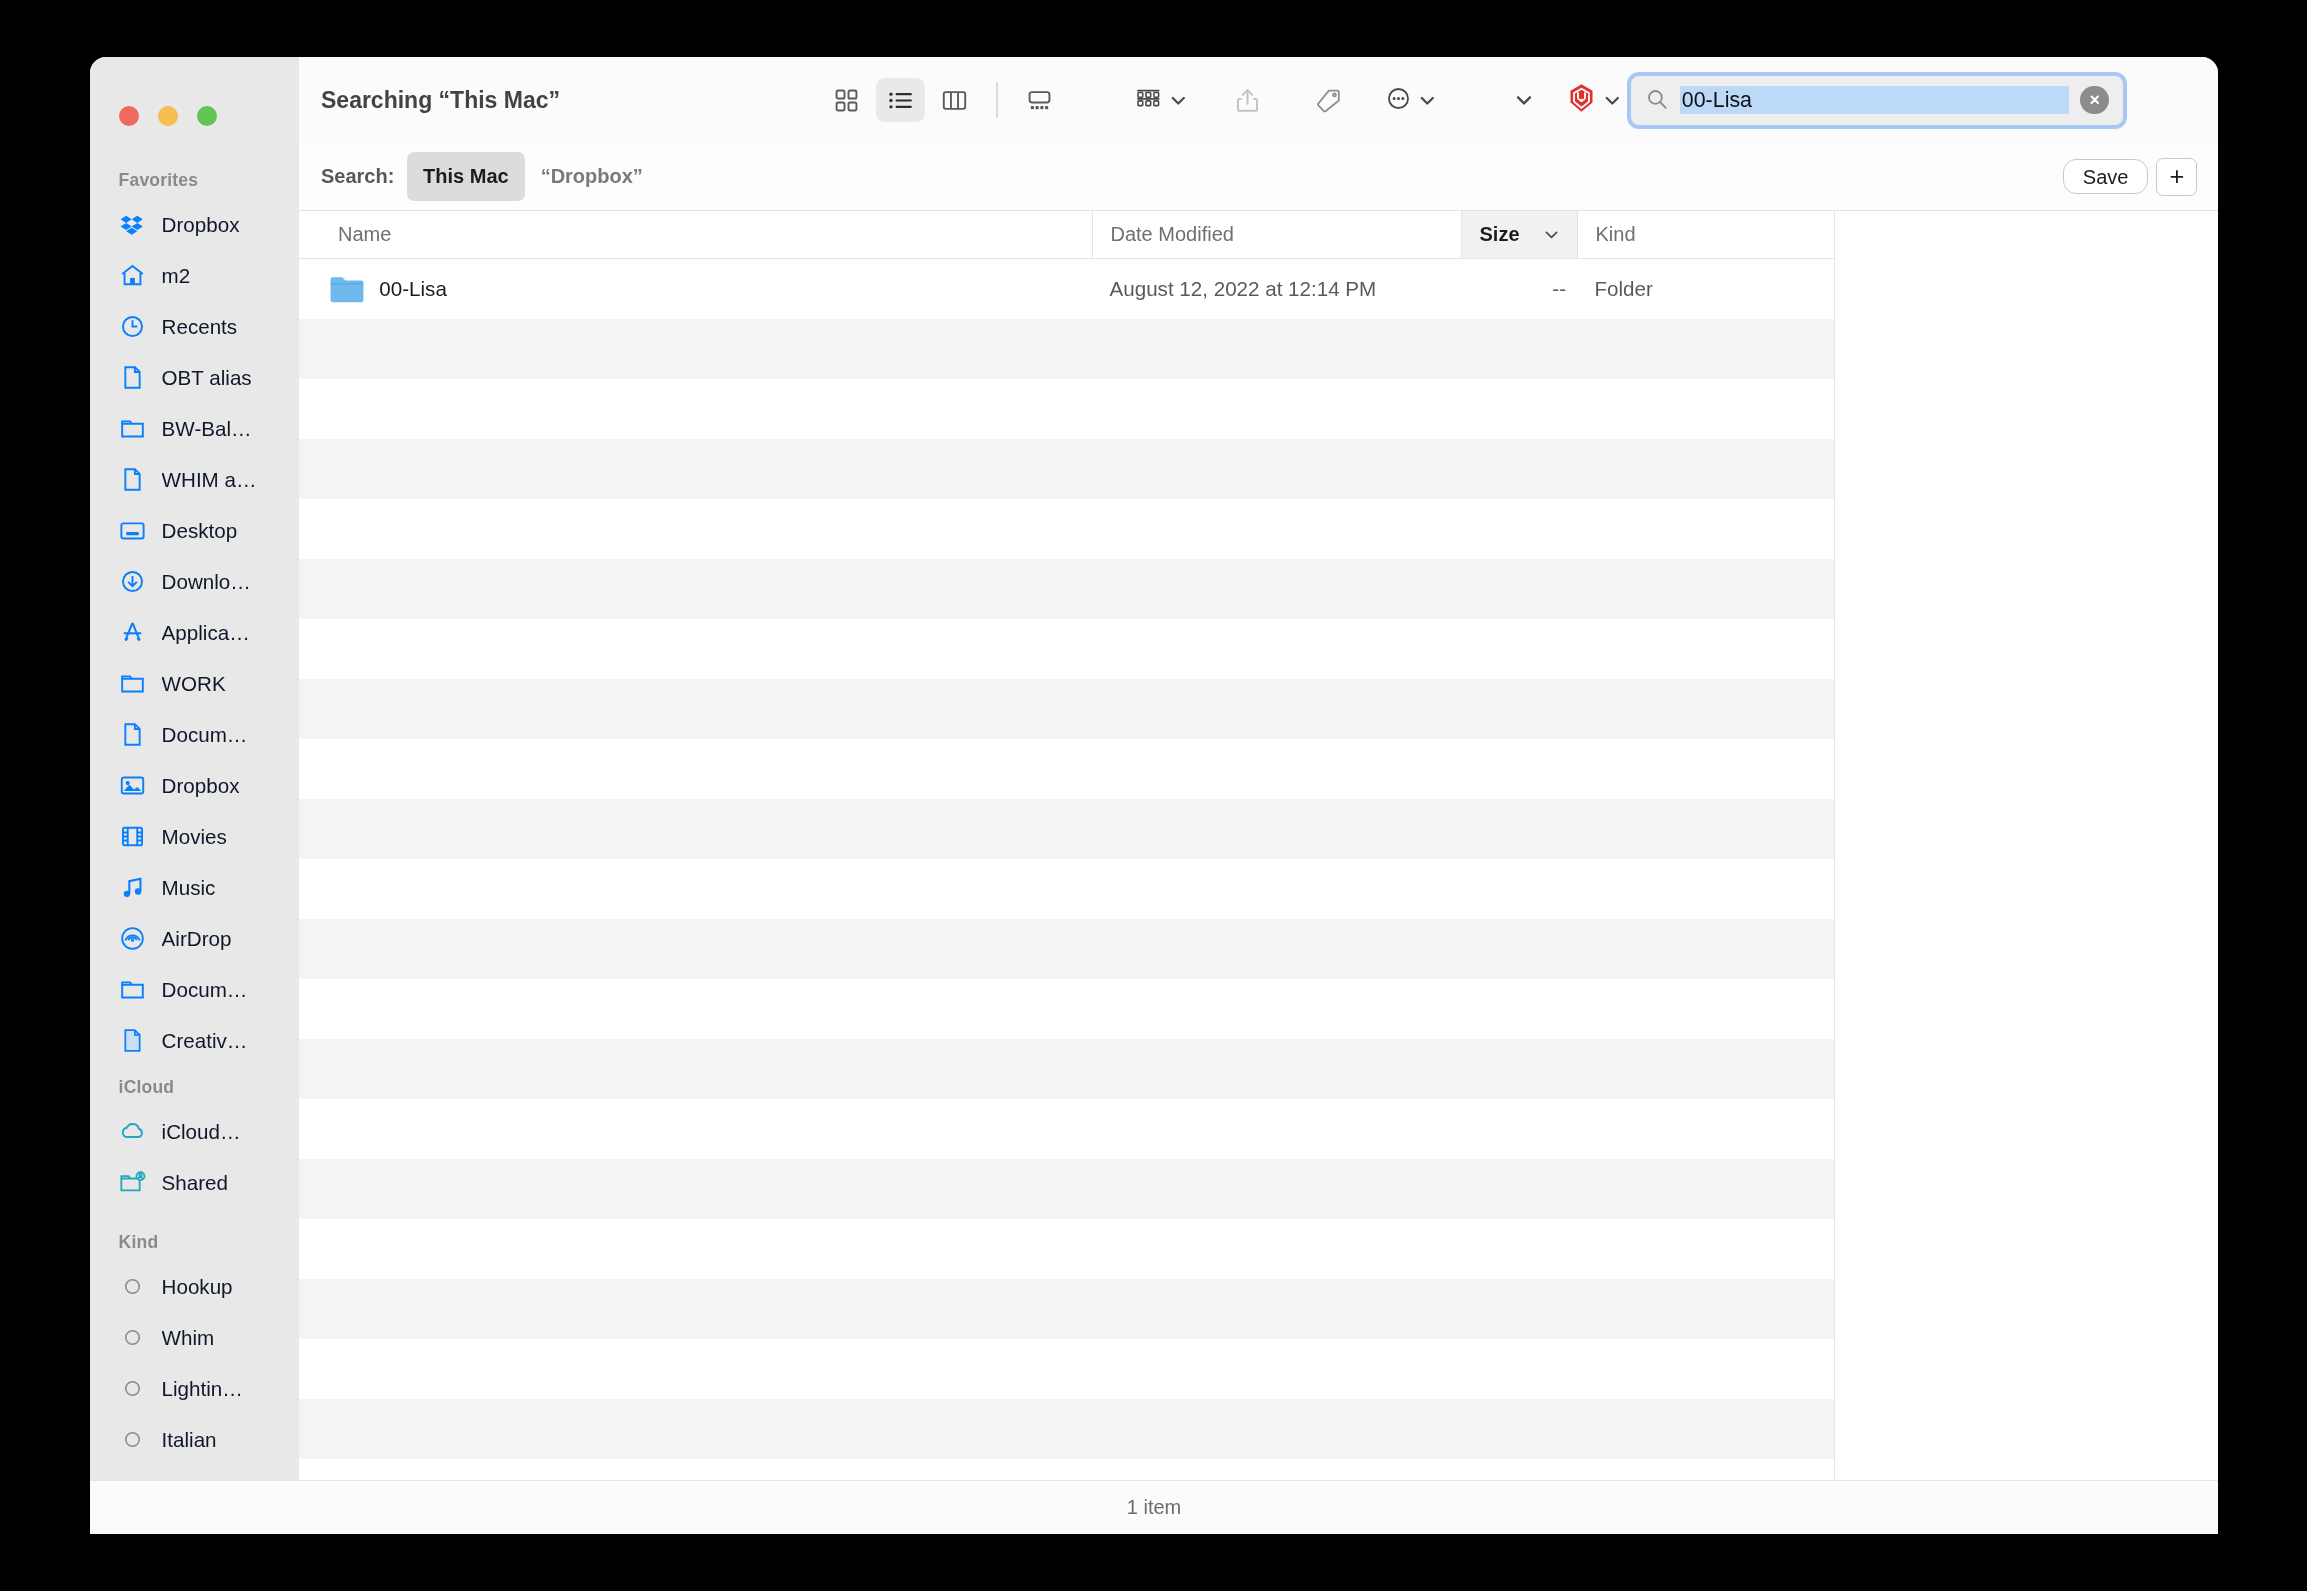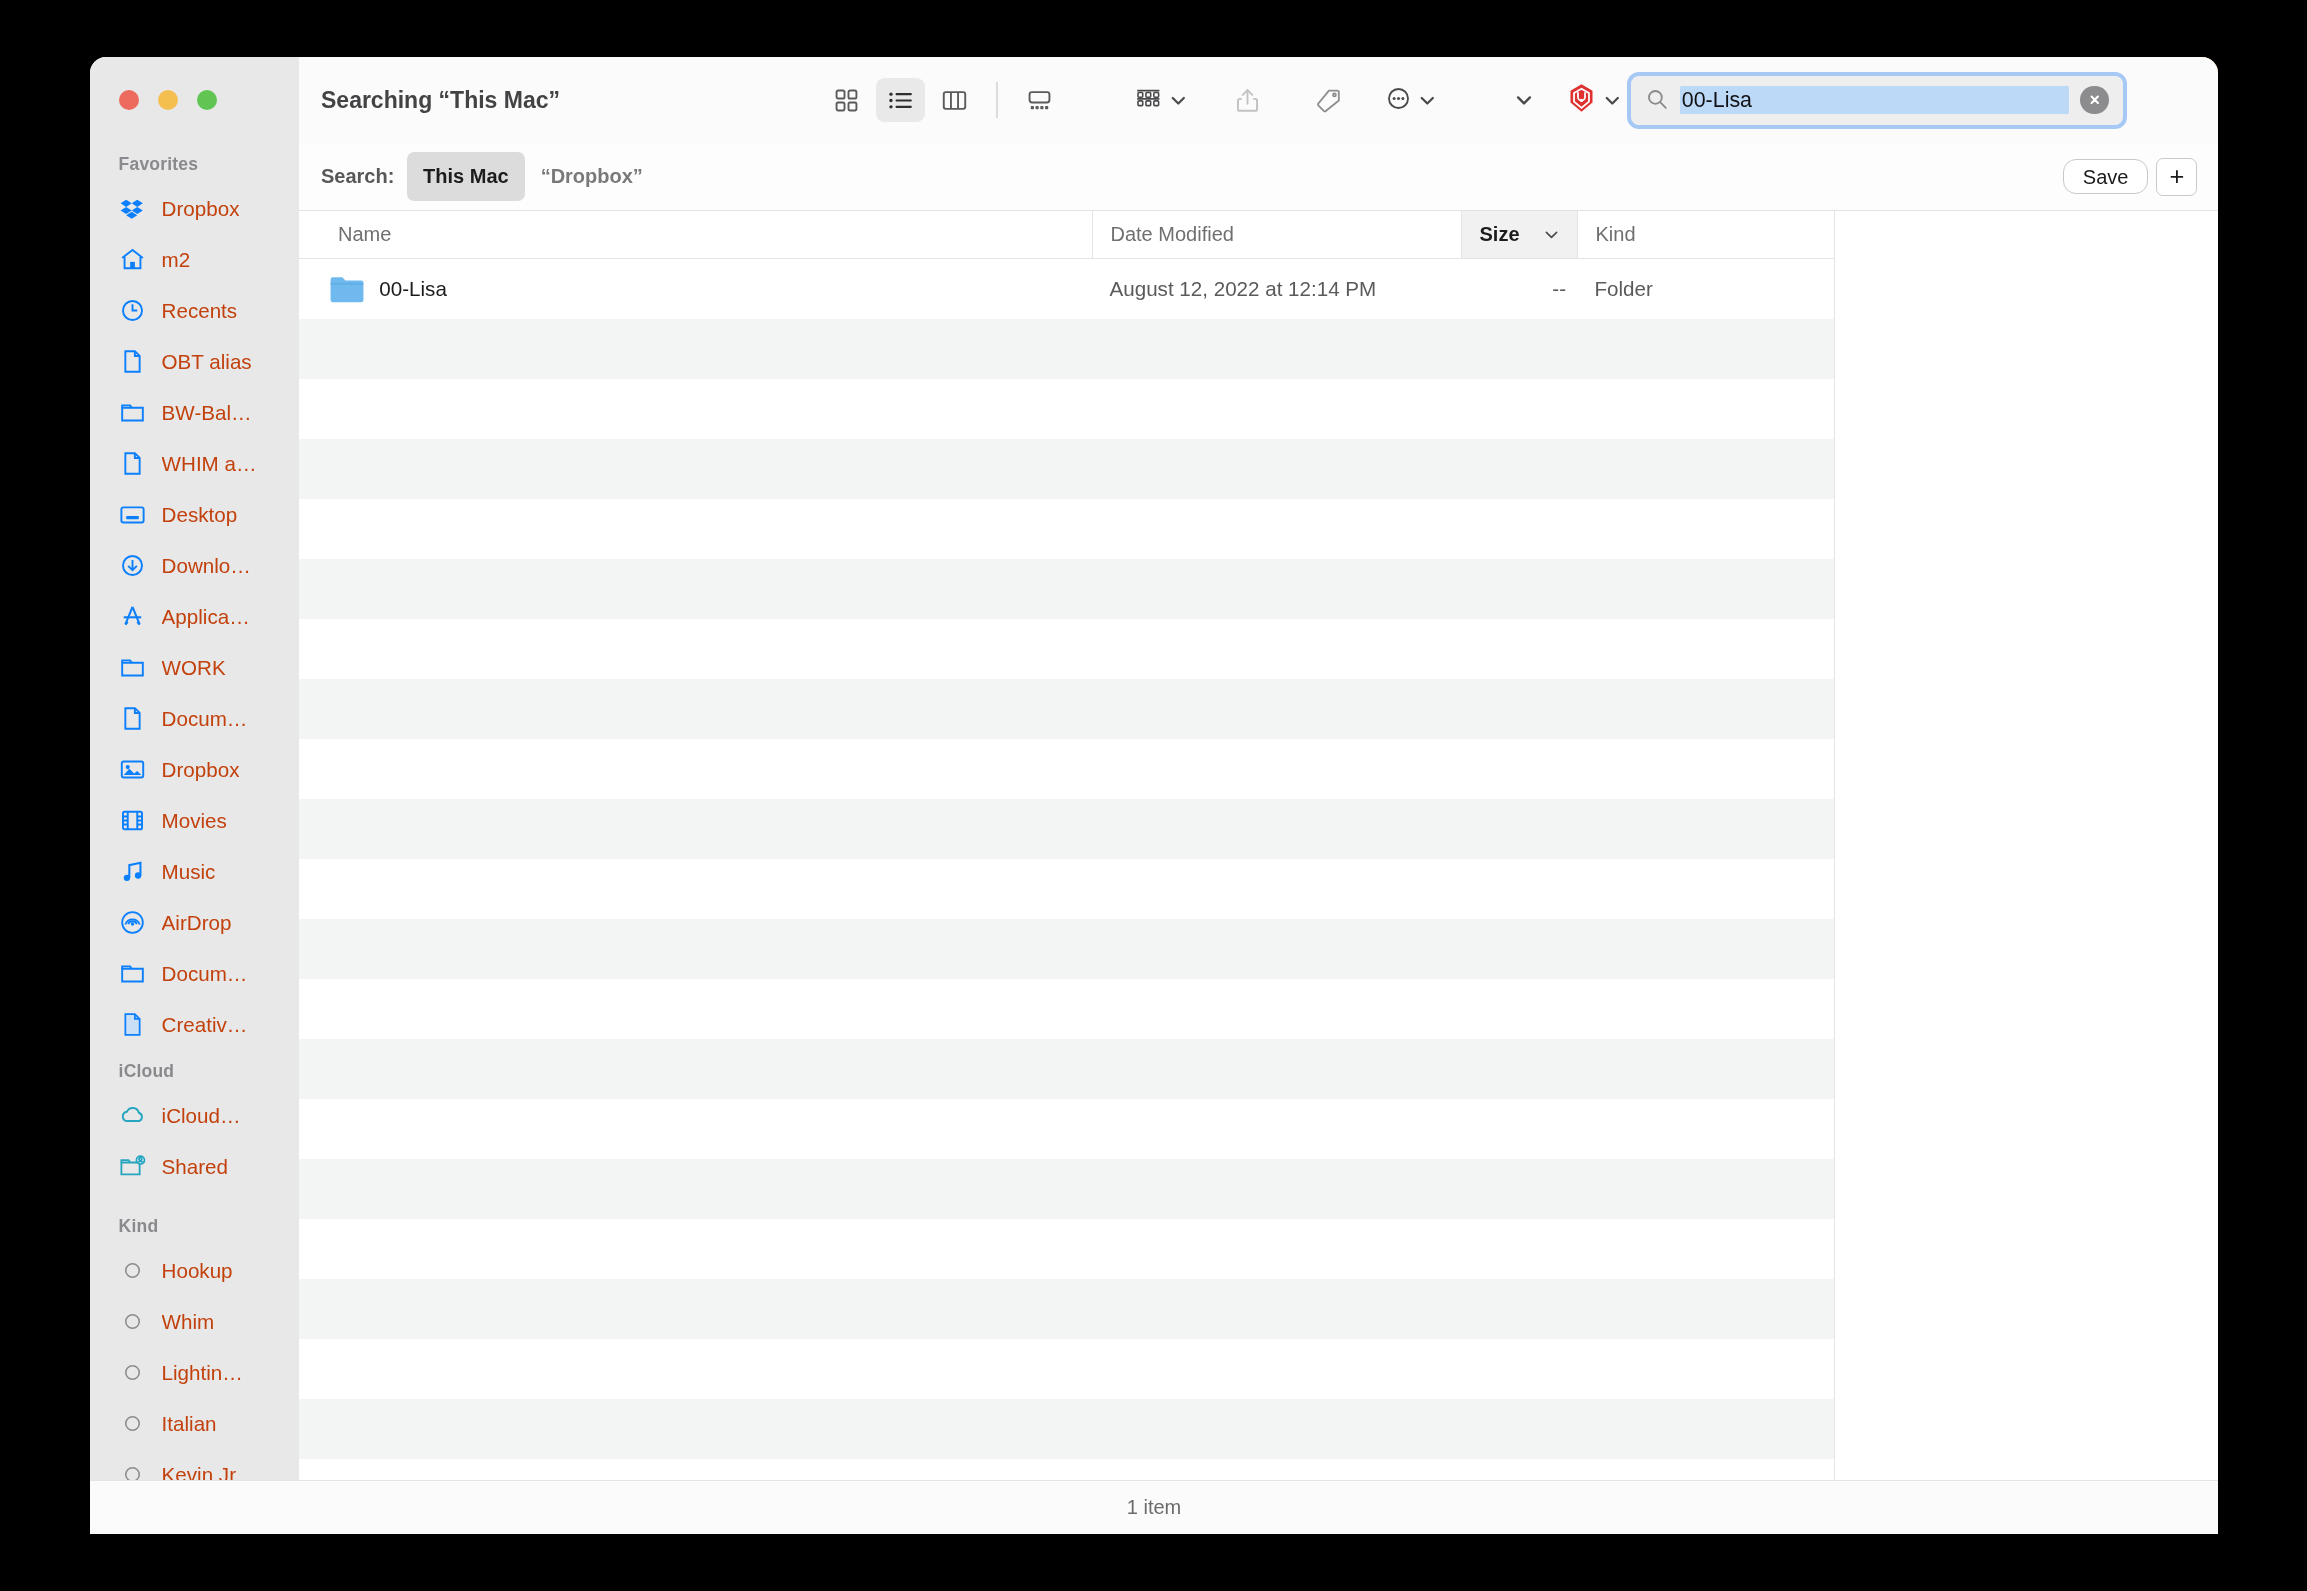--- a/index.html
+++ b/index.html
@@ -31,21 +31,21 @@
     display: flex;
     flex: 1 1 auto;
     min-height: 0;
   }
 
   
   #sidebar {
     width: 209px;
     flex: 0 0 209px;
     background: #e8e8e8;
-    padding-top: 0;
+    padding-top: 16px;
     overflow: hidden;
     position: relative;
   }
 
   .traffic-lights {
     height: 86px;
     display: flex;
     align-items: center;
     padding-left: 28.6px;
     gap: 19px;
@@ -76,21 +76,21 @@
     white-space: nowrap;
   }
   .sb-item .sb-icon {
     width: 27px; height: 27px;
     flex: 0 0 27px;
     display: flex; align-items: center; justify-content: center;
   }
   .sb-item .sb-icon svg { display: block; }
   .sb-label {
     font-size: 20.6px;
-    color: #c2410c;
+    color: #0f172a;
     overflow: hidden;
     text-overflow: ellipsis;
   }
 
   
   #content-col {
     flex: 1 1 auto;
     display: flex;
     flex-direction: column;
     min-width: 0;

